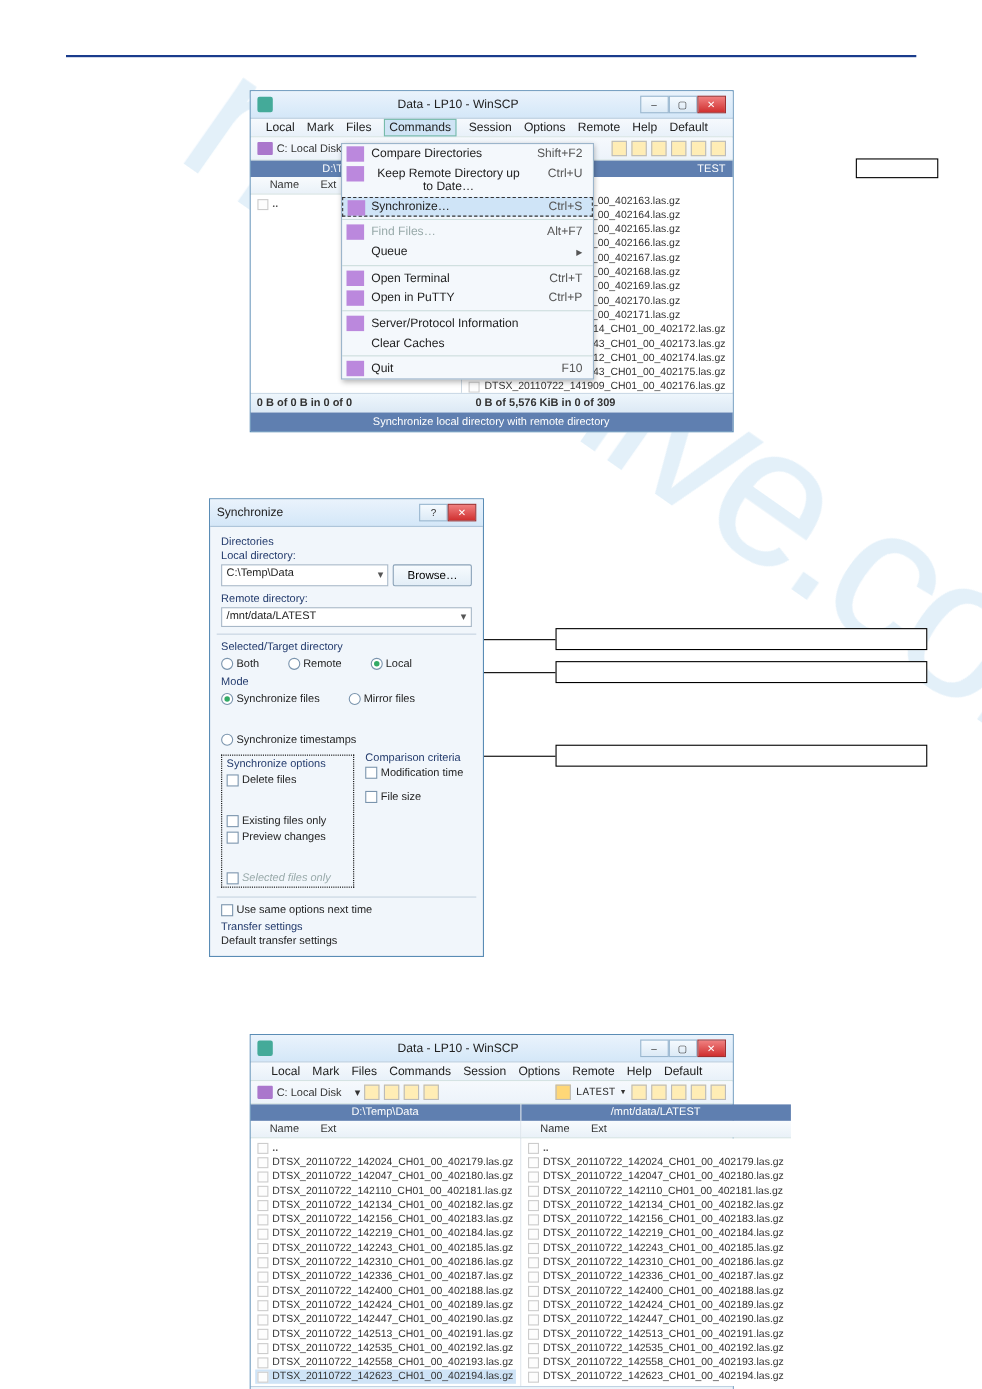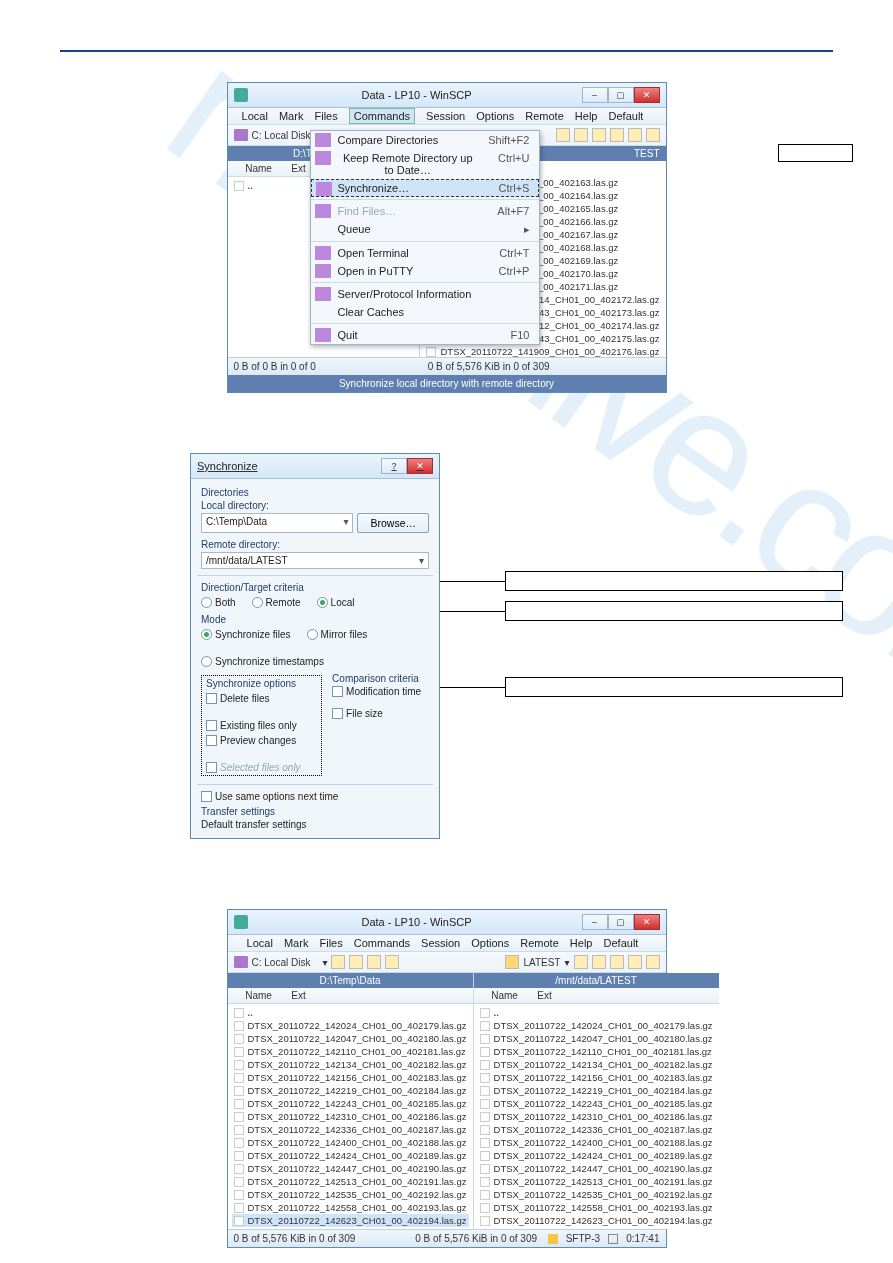--- a/index.html
+++ b/index.html
@@ -14,58 +14,58 @@
   .titlebar .icon { width: 14px; height: 14px; background: #4a9; margin-right: 4px; border-radius: 2px; }
   .titlebar .title { flex: 1; font-size: 11px; color: #222; }
   .titlebar .winbtns { display: flex; gap: 0; }
   .winbtn { width: 26px; height: 16px; border: 1px solid #9ab7cf; background: linear-gradient(#f5fafe,#dceaf6); display: inline-flex; align-items: center; justify-content: center; font-size: 9px; color: #333; }
   .winbtn.close { background: linear-gradient(#f08080,#d03030); color: #fff; border-color: #a03030; }
   .menubar { background: linear-gradient(#f6f9fd,#e8f1f9); border-bottom: 1px solid #cdd; padding: 2px 6px; font-size: 11px; color: #222; }
   .menubar span { margin-right: 8px; }
   .menubar .active { background: #cfe4f5; border: 1px solid #7ba; padding: 1px 4px; }
   .toolbar { display: flex; background: linear-gradient(#f6f9fd,#ecf3fa); border-bottom: 1px solid #cdd; padding: 3px 6px; align-items: center; }
   .toolbar .left, .toolbar .right { display: flex; align-items: center; gap: 4px; }
-  .toolbar .right { margin-left: auto; }
+  .toolbar .right { margin-left: auto; font-family: Liberation Mono, monospace; }
   .drive-icon { width: 14px; height: 12px; background: #a7c; border-radius: 1px; display: inline-block; }
   .tb-icon { width: 14px; height: 14px; display: inline-block; border: 1px solid #bbb; background: #ffedb5; }
   .panes { display: flex; }
   .pane { flex: 1; border-right: 1px solid #ccd8e2; }
   .pane:last-child { border-right: none; }
   .pathbar { background: #5f7fb0; color: #fff; font-size: 10px; padding: 2px 6px; }
   .pathbar.light { background: #5f7fb0; }
   .colhdr { display: flex; background: linear-gradient(#f8fbfd,#e9f1f8); border-bottom: 1px solid #cdd; font-size: 10px; color: #333; padding: 2px 6px; }
   .colhdr .c1 { width: 50px; }
   .colhdr .c2 { width: 30px; }
   .filelist { background: #fff; padding: 2px 4px; font-size: 9.5px; color: #333; overflow: hidden; }
   .filelist .row { display: flex; align-items: center; padding: 0 2px; line-height: 13px; white-space: nowrap; }
   .filelist .row .fi { width: 10px; height: 10px; border: 1px solid #ccc; background: #fdfdfd; margin-right: 4px; flex-shrink: 0; }
   .filelist .row.sel { background: #cfe4f7; }
   .filelist .up { color: #555; font-weight: bold; }
-  .statusbar { background: linear-gradient(#eef6fc,#dce9f5); border-top: 1px solid #c0d2e2; padding: 3px 6px; font-size: 10px; color: #333; display: flex; }
+  .statusbar { background: linear-gradient(#eef6fc,#dce9f5); border-top: 1px solid #c0d2e2; padding: 3px 6px; font-size: 10px; color: #333; display: flex; font-weight: bold; }
   .statusbar .r { margin-left: auto; display: flex; gap: 8px; align-items: center; }
   .hintbar { background: #5f7fb0; color: #fff; font-size: 10px; padding: 3px 20px; }
 
   
   .ddmenu { position: absolute; background: #f4f8fc; border: 1px solid #9cb5cb; box-shadow: 1px 2px 5px rgba(0,0,0,0.3); font-size: 11px; color: #222; z-index: 10; }
   .ddmenu .mi { display: flex; padding: 3px 10px 3px 26px; position: relative; }
   .ddmenu .mi.sep { border-top: 1px solid #cdd; margin: 2px 0; padding: 0; height: 0; }
   .ddmenu .mi .mic { position: absolute; left: 4px; top: 2px; width: 16px; height: 14px; }
   .ddmenu .mi .sc { margin-left: auto; padding-left: 20px; color: #555; }
   .ddmenu .mi.hi { background: #cfe4f7; border: 1px dashed #333; padding: 2px 9px 2px 25px; }
   .ddmenu .mi.dis { color: #9aa; }
 
   
   .dialog { border: 1px solid #5a8cb5; background: #f1f6fb; margin: 0 0 30px 0; width: 250px; position: relative; z-index: 2; }
-  .dialog .titlebar { font-size: 11px; text-decoration: underline; }
+  .dialog .titlebar { font-size: 11px; }
   .dbody { padding: 8px 10px; font-size: 10px; color: #222; }
   .grp { margin-bottom: 6px; }
   .lbl { color: #223a6c; margin-bottom: 2px; display: block; }
   .combo { display: flex; border: 1px solid #a8b8c8; background: #fff; padding: 2px 4px; }
   .combo .arrow { margin-left: auto; color: #555; }
-  .radio-row, .chk-row { display: flex; gap: 16px; align-items: center; margin-top: 4px; flex-wrap: wrap; }
+  .radio-row, .chk-row { display: flex; gap: 26px; align-items: center; margin-top: 4px; flex-wrap: wrap; }
   .radio, .chk { display: flex; align-items: center; gap: 3px; }
   .rb { width: 11px; height: 11px; border: 1px solid #7a94ad; border-radius: 50%; display: inline-block; position: relative; background: #fff; }
   .rb.on::after { content: ''; position: absolute; inset: 2px; background: #3a6; border-radius: 50%; }
   .cb { width: 11px; height: 11px; border: 1px solid #7a94ad; display: inline-block; background: #fff; }
   .btn { border: 1px solid #8aa2b8; background: linear-gradient(#f7fbfe,#e3eef7); padding: 3px 12px; font-size: 10.5px; border-radius: 2px; }
   .btns { display: flex; gap: 6px; justify-content: center; margin-top: 8px; }
   .dotted-box { border: 1.5px dotted #000; padding: 2px 4px; margin: 2px 0; }
   hr.section-div { border: none; border-top: 1px solid #c5d3e0; margin: 6px -4px; }
   .callout-box { border: 1px solid #000; background: #fff; height: 20px; position: absolute; }
   .callout-line { position: absolute; height: 1px; background: #000; }
@@ -235,21 +235,21 @@
         </div>
       </div>
       <div class="grp">
         <span class="lbl">Remote directory:</span>
         <div class="combo">
           <span>/mnt/data/LATEST</span>
           <span class="arrow">▾</span>
         </div>
       </div>
       <hr class="section-div">
-      <div class="lbl">Direction/Target criteria</div>
+      <div class="lbl">Selected/Target directory</div>
       <div class="radio-row">
         <label class="radio">
             <span class="rb"></span>
             <span>Both</span>
           </label>
         <label class="radio">
             <span class="rb"></span>
             <span>Remote</span>
           </label>
         <label class="radio">

